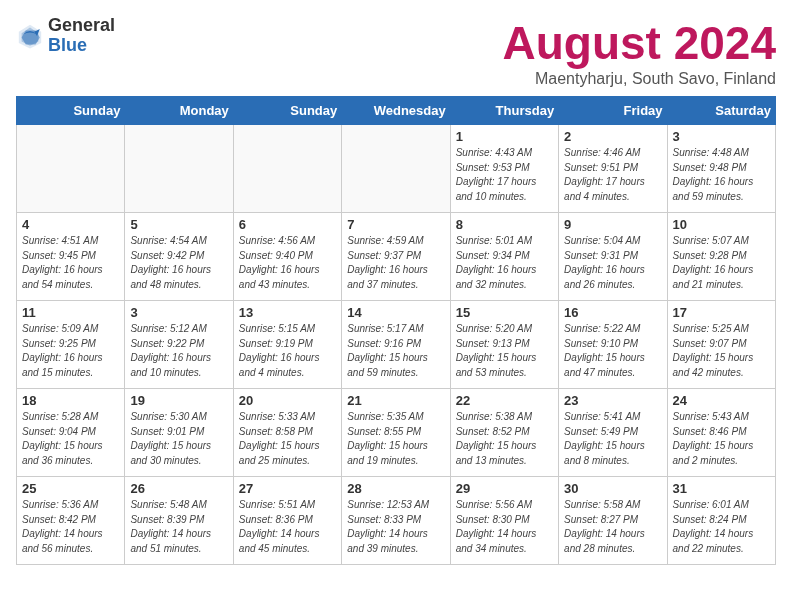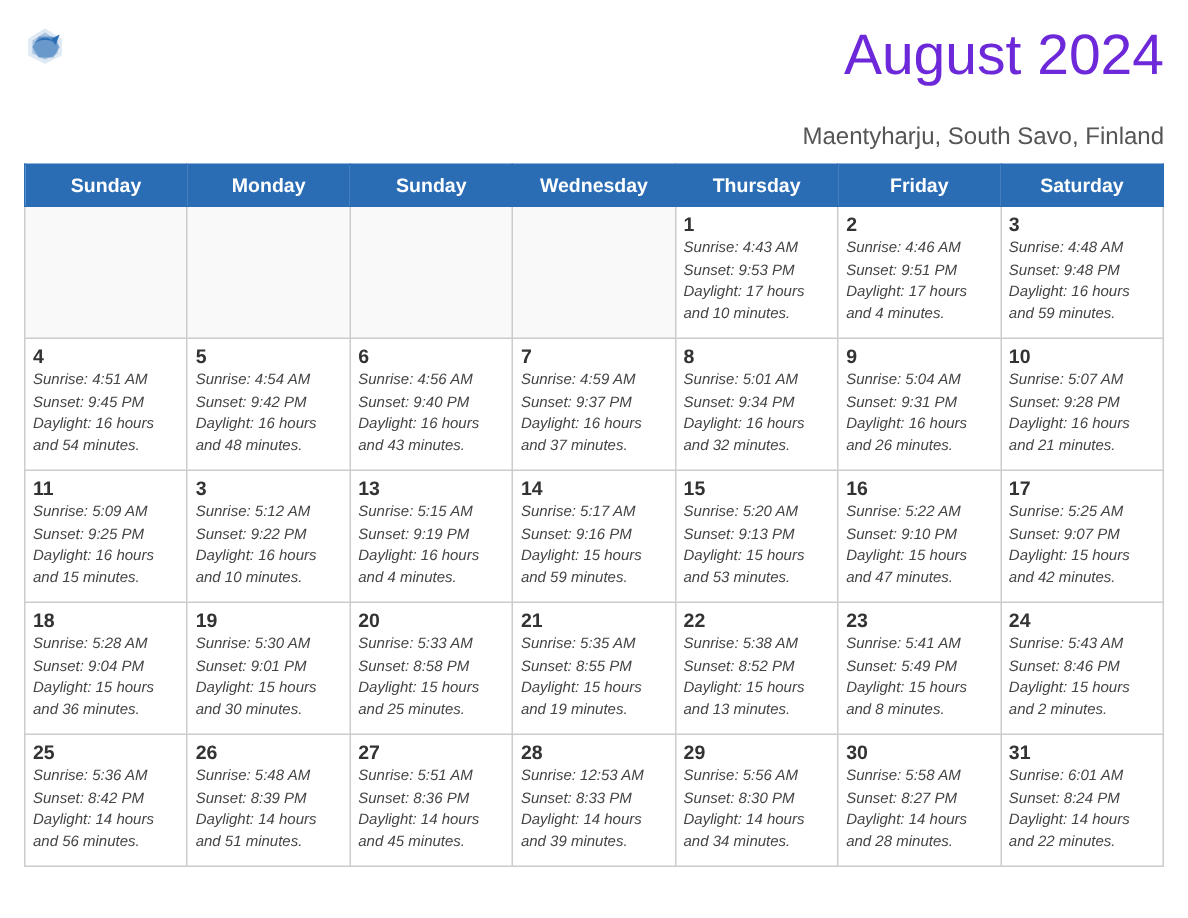--- a/index.html
+++ b/index.html
@@ -37,41 +37,40 @@
       color: #2a6db5;
     }
     .logo-icon {
       width: 28px;
       height: 28px;
     }
     .title-area {
       text-align: right;
     }
     .calendar-title {
-      font-size: 38px;
-      font-weight: normal;
-      color: #6d28d9;
+      font-size: 46px;
+      font-weight: bold;
+      color: #be185d;
     }
     .calendar-subtitle {
       font-size: 16px;
       color: #555;
-      margin-top: 24px;
     }
     table {
       width: 100%;
       border-collapse: collapse;
       table-layout: fixed;
     }
     th {
       background: #2a6db5;
       color: #fff;
       font-size: 13px;
       font-weight: bold;
       padding: 6px 4px;
-      text-align: center;
+      text-align: right;
       border: 1px solid #2a6db5;
     }
     td {
       border: 1px solid #ccc;
       vertical-align: top;
       padding: 4px 5px;
       font-size: 10.5px;
       color: #333;
       height: 88px;
       background: #fff;
@@ -98,20 +97,24 @@
 
 <div class="header-area">
   <div class="logo">
     <svg class="logo-icon" viewBox="0 0 40 40">
       <polygon points="20,4 36,14 36,30 20,38 4,30 4,14" fill="#2a6db5" opacity="0.15"></polygon>
       <polygon points="20,8 32,16 32,28 20,34 8,28 8,16" fill="#2a6db5" opacity="0.3"></polygon>
       <polygon points="14,12 28,12 34,22 28,32 14,32 8,22" fill="#2a6db5" opacity="0.5"></polygon>
       <path d="M10 18 Q20 8 30 18 Q20 12 10 18Z" fill="#2a6db5"></path>
       <path d="M26 14 L34 10 L30 20Z" fill="#2a6db5"></path>
     </svg>
+    <div class="logo-text">
+      <span class="logo-general">General</span>
+      <span class="logo-blue">Blue</span>
+    </div>
   </div>
   <div class="title-area">
     <div class="calendar-title">August 2024</div>
     <div class="calendar-subtitle">Maentyharju, South Savo, Finland</div>
   </div>
 </div>
 
 <table>
   <thead>
     <tr>

